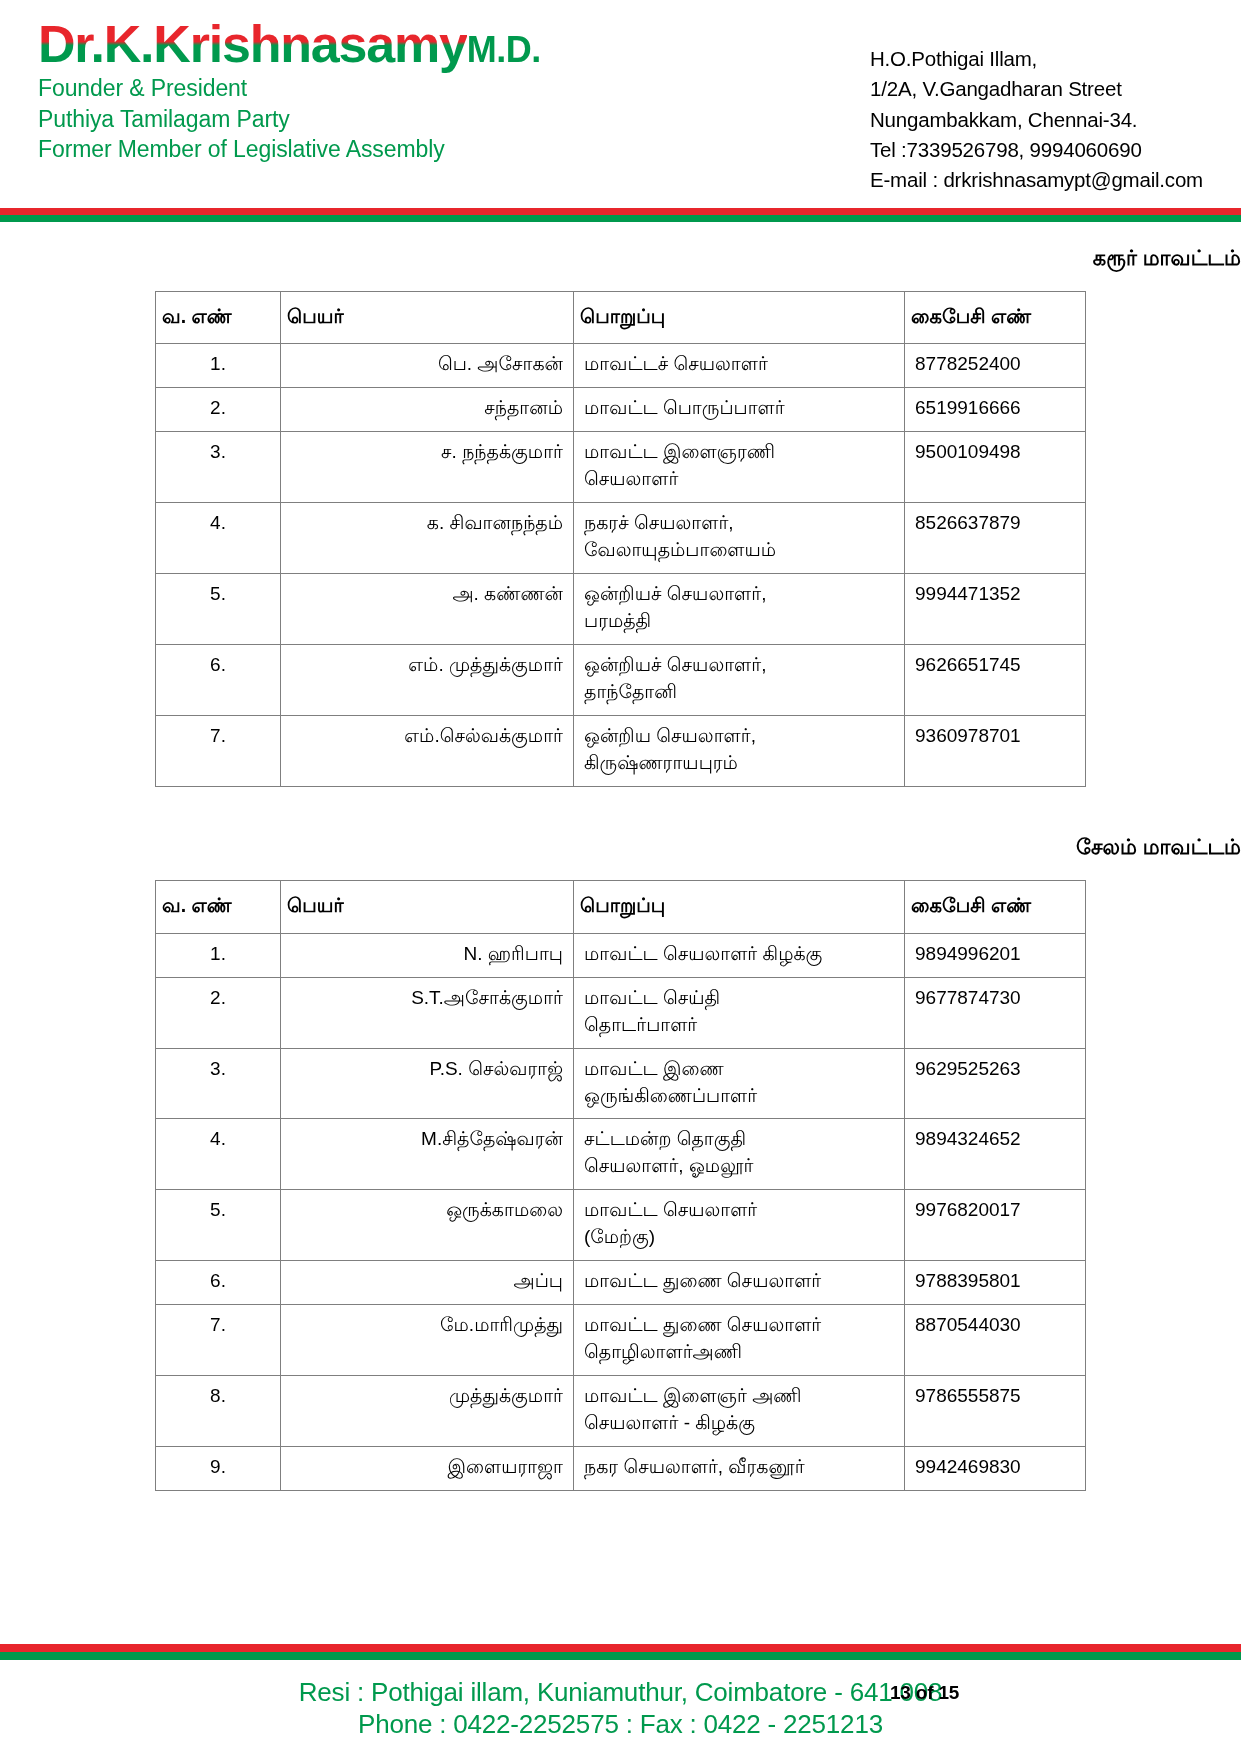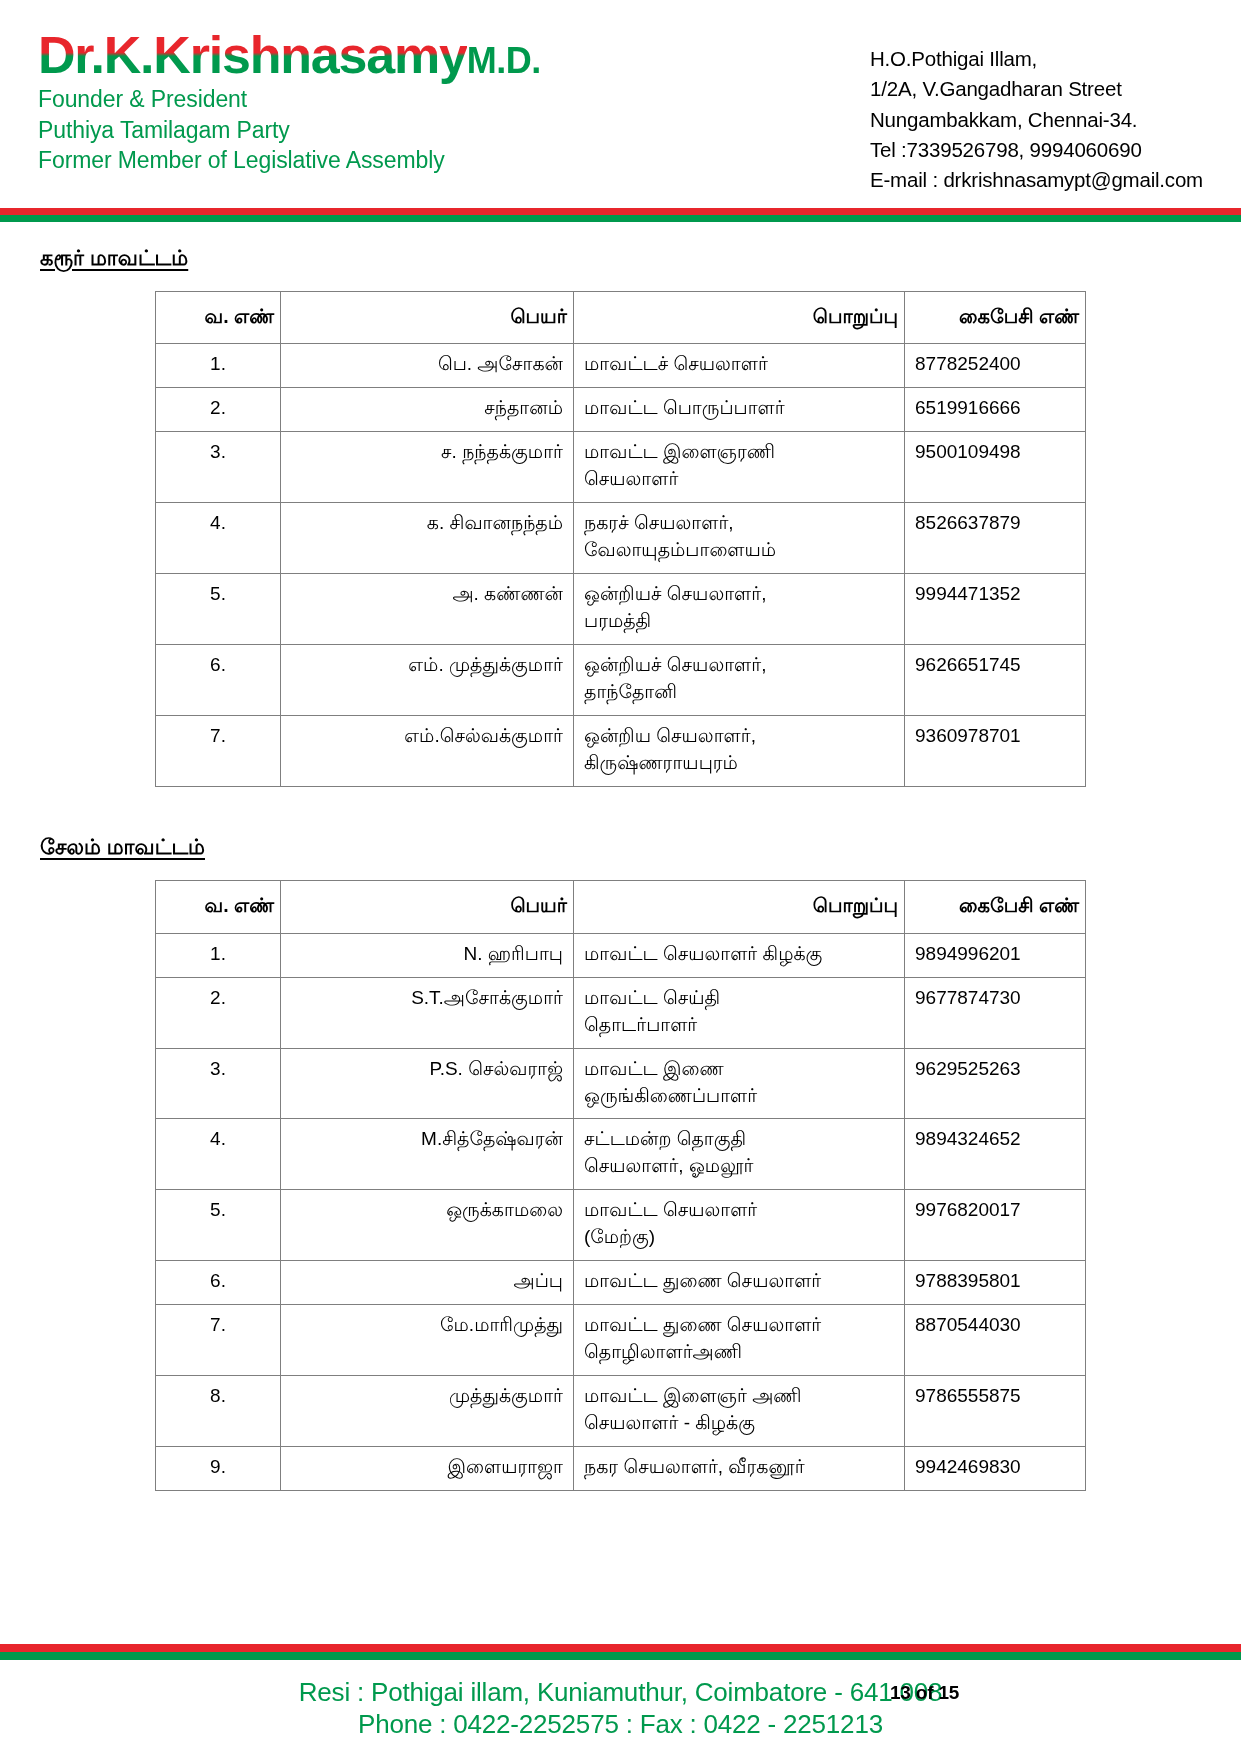--- a/index.html
+++ b/index.html
@@ -17,21 +17,21 @@
   }
 
   
   .letterhead {
     position: relative;
     padding: 18px 30px 0 38px;
     display: flex;
     justify-content: space-between;
     align-items: flex-start;
   }
-  .lh-left { width: 660px; margin-top: 11px; }
+  .lh-left { width: 660px; }
 
   .doctor-name {
     font-size: 52px;
     font-weight: bold;
     letter-spacing: -1.2px;
     line-height: 1.02;
     white-space: nowrap;
     margin: 0 0 2px 0;
   }
   .name-main {
@@ -70,24 +70,23 @@
     margin-top: 12px;
     width: 100%;
   }
   .rule-red { height: 7px; background: #e8262c; }
   .rule-green { height: 7px; background: #00994d; }
 
   
   .content { padding: 0 0 0 0; }
 
   .section-title {
-    text-align: left;
+    text-align: right;
     font-size: 21px;
     font-weight: bold;
-    text-decoration: underline;
     text-underline-offset: 4px;
     margin: 0 0 0 0;
     padding: 0;
     color: #000;
     font-family: "Liberation Sans", sans-serif;
   }
   .t1-title { margin-top: 24px; padding-left: 40px; }
   .t2-title { margin-top: 48px; padding-left: 40px; }
 
   table.roster {
@@ -98,21 +97,21 @@
   table.roster td, table.roster th {
     border: 1px solid #7f7f7f;
     padding: 7px 10px 9px 10px;
     font-size: 19px;
     vertical-align: top;
     line-height: 1.42;
     font-weight: normal;
     color: #000;
   }
   table.roster th {
-    text-align: right;
+    text-align: left;
     font-weight: bold;
     font-size: 19.5px;
     padding: 11px 6px 13px 6px;
     vertical-align: middle;
   }
   .c-sno { width: 104px; text-align: center; }
   .c-name { width: 272px; text-align: right; }
   .c-role { width: 310px; text-align: left; }
   .c-phone { width: 160px; text-align: left; white-space: nowrap; }
 

